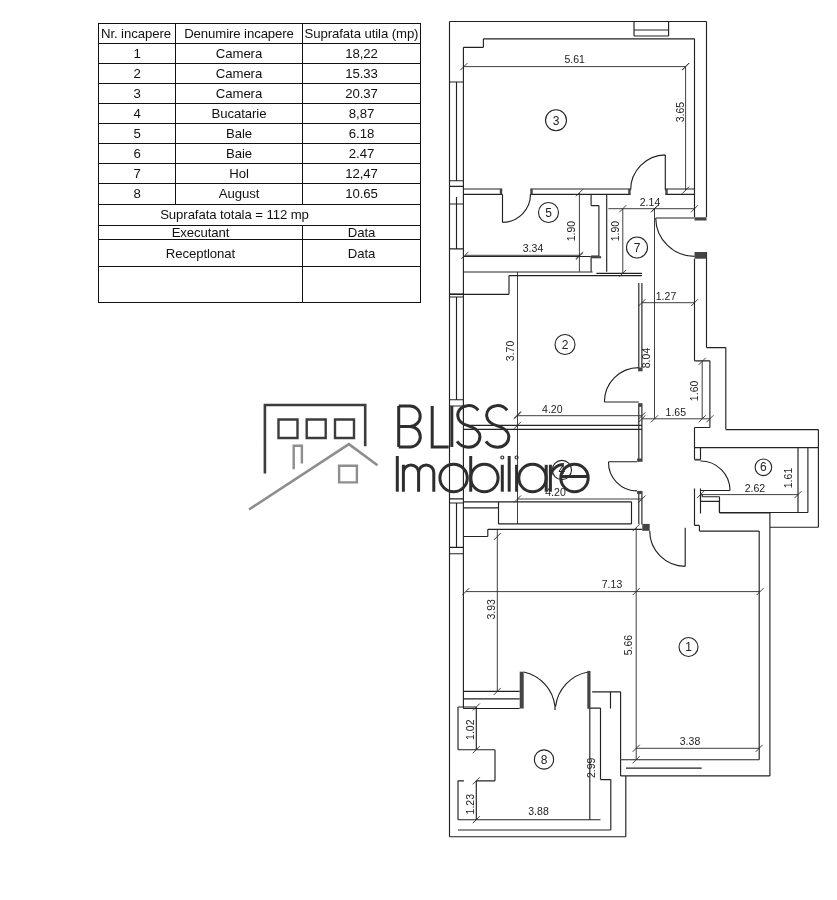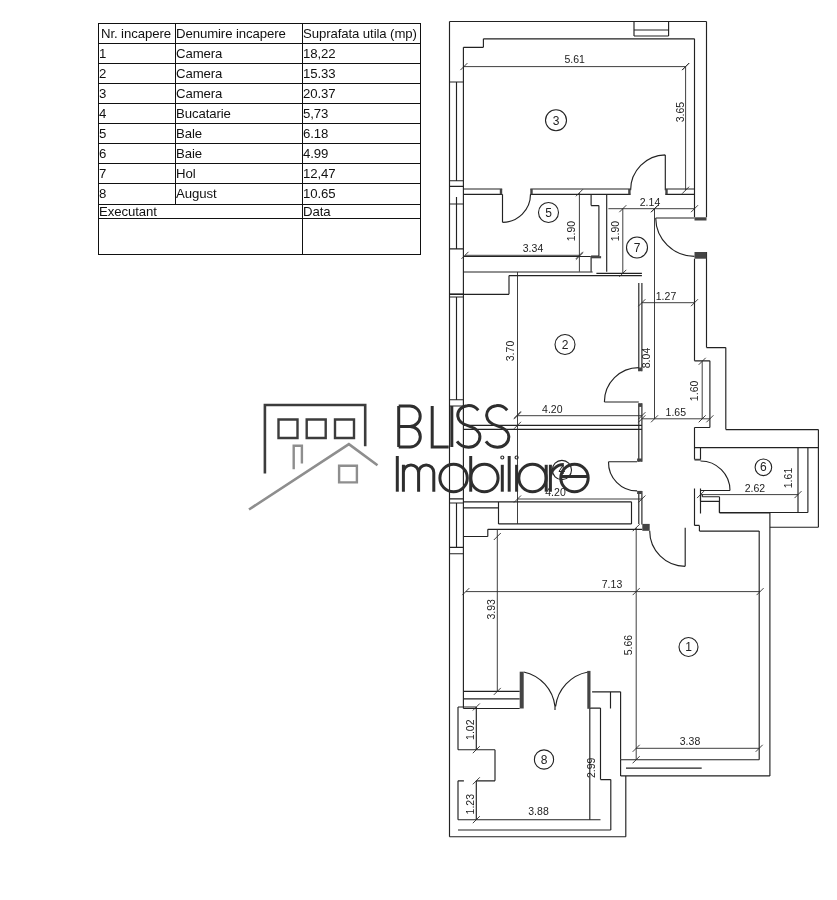--- a/index.html
+++ b/index.html
@@ -1,18 +1,18 @@
 <!DOCTYPE html>
 <html><head>
 <meta charset="utf-8">
 <style>
 html,body{margin:0;padding:0;background:#fff;}
 body{width:837px;height:900px;position:relative;font-family:"Liberation Sans",sans-serif;}
 table.spec{border-collapse:collapse;table-layout:fixed;position:absolute;left:98px;top:23px;width:322px;}
-table.spec td{border:1px solid #111;font-size:13.2px;letter-spacing:-0.1px;color:#111;text-align:left;padding:0;vertical-align:middle;line-height:1;white-space:nowrap;overflow:hidden;}
+table.spec td{border:1px solid #111;font-size:13.2px;letter-spacing:-0.1px;color:#111;text-align:center;padding:0;vertical-align:middle;line-height:1;white-space:nowrap;overflow:hidden;}
 #plan{position:absolute;left:0;top:0;}
 </style>
 </head>
 <body>
 
 <table class="spec">
 <colgroup>
       <col style="width:77px">
       <col style="width:127px">
       <col style="width:118px">
@@ -34,44 +34,51 @@
         <td>15.33</td>
       </tr>
 <tr style="height:20px">
         <td>3</td>
         <td>Camera</td>
         <td>20.37</td>
       </tr>
 <tr style="height:20px">
         <td>4</td>
         <td>Bucatarie</td>
-        <td>5,73</td>
+        <td>8,87</td>
       </tr>
 <tr style="height:20px">
         <td>5</td>
         <td>Bale</td>
         <td>6.18</td>
       </tr>
 <tr style="height:20px">
         <td>6</td>
         <td>Baie</td>
-        <td>4.99</td>
+        <td>2.47</td>
       </tr>
 <tr style="height:20px">
         <td>7</td>
         <td>Hol</td>
         <td>12,47</td>
       </tr>
 <tr style="height:21px">
         <td>8</td>
         <td>August</td>
         <td>10.65</td>
       </tr>
+<tr style="height:21px">
+        <td colspan="3" style="padding-right:50px">Suprafata totala = 112 mp</td>
+      </tr>
 <tr style="height:14px">
         <td colspan="2">Executant</td>
+        <td>Data</td>
+      </tr>
+<tr style="height:27px">
+        <td colspan="2">Receptlonat</td>
         <td>Data</td>
       </tr>
 <tr style="height:36px">
         <td colspan="2"></td>
         <td></td>
       </tr>
 </tbody>
   </table>
 
 <svg id="plan" width="837" height="900" viewBox="0 0 837 900">

